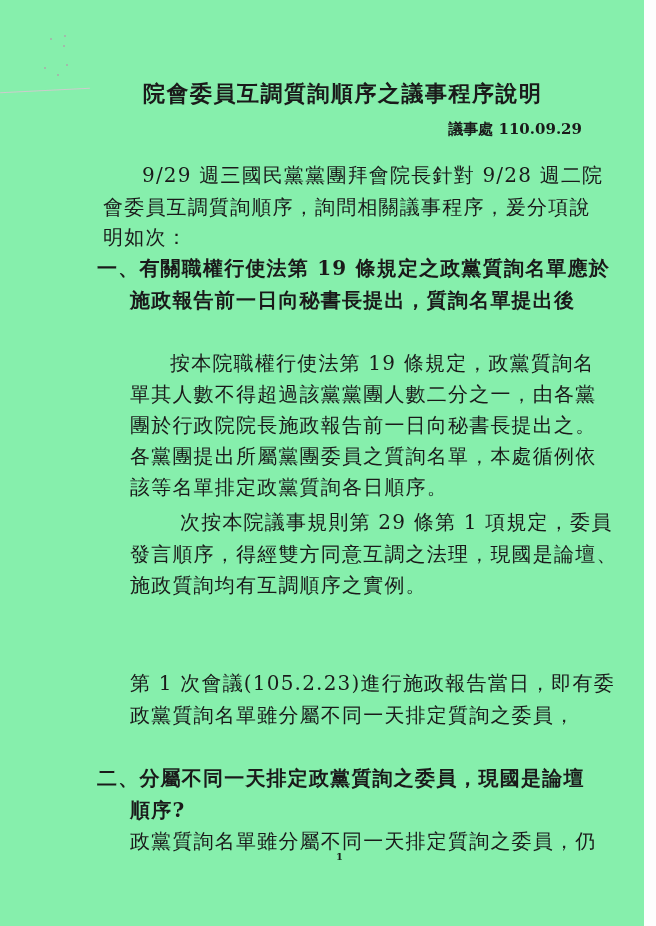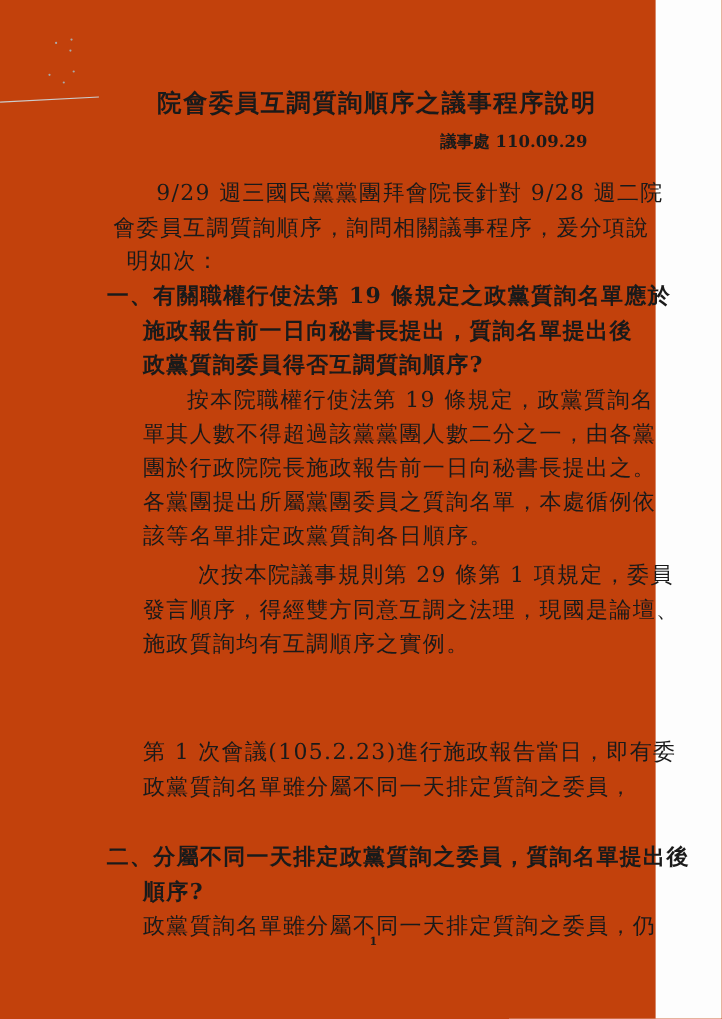--- a/index.html
+++ b/index.html
@@ -1,20 +1,20 @@
 <!DOCTYPE html>
 <html><head>
   <meta charset="utf-8">
   <style>
     html, body { margin: 0; padding: 0; }
     body {
       width: 656px; height: 926px; background: #fdfdfd; position: relative; overflow: hidden;
       font-family: "DejaVu Serif", "Liberation Serif", serif; color: #1a1a1a;
     }
-    .page { position: absolute; left: 0; top: 0; width: 596px; height: 926px; background: #c2410c; }
+    .page { position: absolute; left: 0; top: 0; width: 644px; height: 926px; background: #86efac; }
     .fold { position: absolute; left: 0; top: 90px; width: 90px; height: 1px; background: #ccc; transform: rotate(-3deg); }
     .dot { position: absolute; width: 2px; height: 2px; background: #aaa; border-radius: 1px; }
     .title { position: absolute; left: 143px; top: 79px; font-size: 22px; font-weight: bold; letter-spacing: 1.5px; white-space: nowrap; }
     .dept { position: absolute; right: 62px; top: 120px; font-size: 15px; font-weight: bold; white-space: nowrap; }
     .line { position: absolute; font-size: 20px; white-space: nowrap; letter-spacing: 1.2px; margin-top: 12px; }
     .bold { font-weight: bold; }
     .pagenum { position: absolute; left: 336px; top: 851px; font-size: 10px; font-weight: bold; }
   </style>
 </head>
 <body>
@@ -26,38 +26,37 @@
   <div class="dot" style="left:63px;top:45px"></div>
   <div class="dot" style="left:44px;top:67px"></div>
   <div class="dot" style="left:66px;top:64px"></div>
   <div class="dot" style="left:57px;top:74px"></div>
 
   <div class="title">院會委員互調質詢順序之議事程序說明</div>
   <div class="dept">議事處 110.09.29</div>
 
   <div class="line" style="left:142px;top:150px">9/29 週三國民黨黨團拜會院長針對 9/28 週二院</div>
   <div class="line" style="left:103px;top:182px">會委員互調質詢順序，詢問相關議事程序，爰分項說</div>
-  <div class="line" style="left:115px;top:212px">明如次：</div>
+  <div class="line" style="left:103px;top:212px">明如次：</div>
 
   <div class="line bold" style="left:97px;top:243px">一、有關職權行使法第 19 條規定之政黨質詢名單應於</div>
   <div class="line bold" style="left:130px;top:275px">施政報告前一日向秘書長提出，質詢名單提出後</div>
-  <div class="line bold" style="left:130px;top:306px">政黨質詢委員得否互調質詢順序?</div>
 
   <div class="line" style="left:170px;top:338px">按本院職權行使法第 19 條規定，政黨質詢名</div>
   <div class="line" style="left:130px;top:369px">單其人數不得超過該黨黨團人數二分之一，由各黨</div>
   <div class="line" style="left:130px;top:400px">團於行政院院長施政報告前一日向秘書長提出之。</div>
   <div class="line" style="left:130px;top:431px">各黨團提出所屬黨團委員之質詢名單，本處循例依</div>
   <div class="line" style="left:130px;top:462px">該等名單排定政黨質詢各日順序。</div>
 
   <div class="line" style="left:180px;top:497px">次按本院議事規則第 29 條第 1 項規定，委員</div>
   <div class="line" style="left:130px;top:529px">發言順序，得經雙方同意互調之法理，現國是論壇、</div>
   <div class="line" style="left:130px;top:560px">施政質詢均有互調順序之實例。</div>
 
   <div class="line" style="left:130px;top:658px">第 1 次會議(105.2.23)進行施政報告當日，即有委</div>
   <div class="line" style="left:130px;top:690px">政黨質詢名單雖分屬不同一天排定質詢之委員，</div>
 
-  <div class="line bold" style="left:97px;top:753px">二、分屬不同一天排定政黨質詢之委員，質詢名單提出後</div>
+  <div class="line bold" style="left:97px;top:753px">二、分屬不同一天排定政黨質詢之委員，現國是論壇</div>
   <div class="line bold" style="left:130px;top:785px">順序?</div>
 
   <div class="line" style="left:130px;top:816px">政黨質詢名單雖分屬不同一天排定質詢之委員，仍</div>
 
   <div class="pagenum">1</div>
 </div>
 
 </body></html>

